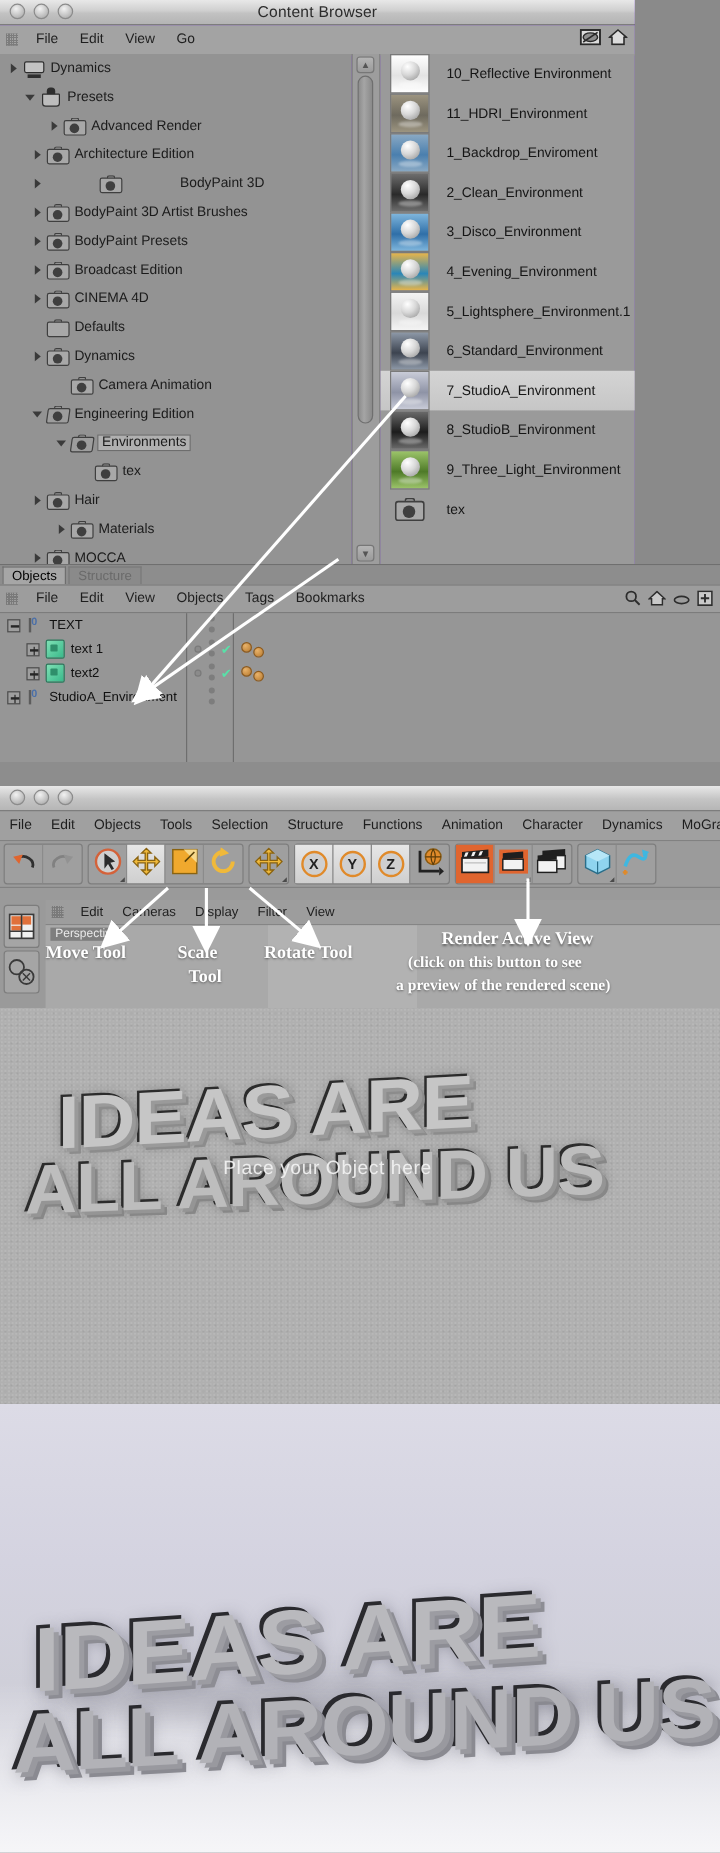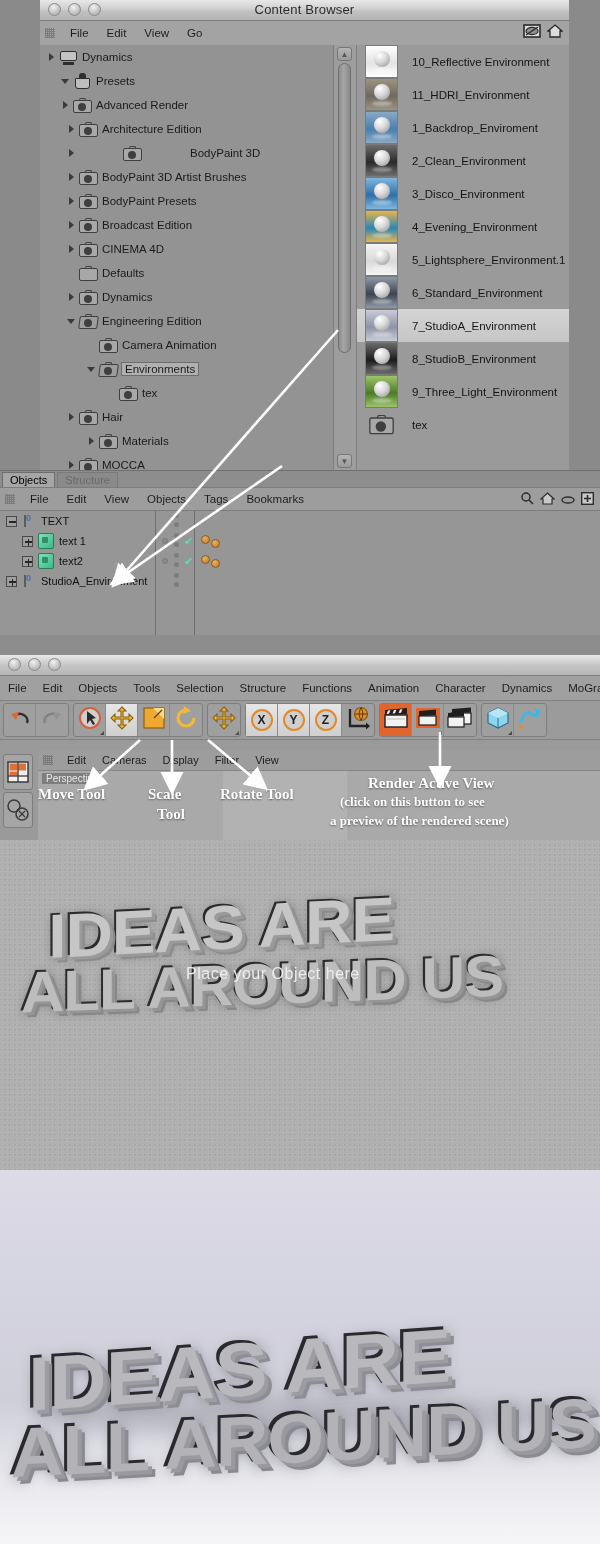--- a/index.html
+++ b/index.html
@@ -4,21 +4,21 @@
 <style>
   html,body{margin:0;padding:0;}
   body{
     width:600px;height:1544px;overflow:hidden;
     font-family:"Liberation Sans","DejaVu Sans",sans-serif;
     background:#8a8a8a;position:relative;
   }
   .app{position:absolute;left:0;top:0;width:600px;height:1544px;}
 
   
-  .cb-window{position:absolute;left:0;top:0;width:529px;height:470px;background:#6d28d9;margin-left:40px;}
+  .cb-window{position:absolute;left:0;top:0;width:529px;height:470px;background:#6d28d9;}
   .cb-titlebar{
     position:relative;height:20px;
     background:linear-gradient(to bottom,#e8e8e8 0%,#cfcfcf 45%,#c2c2c2 55%,#b4b4b4 100%);
     border-bottom:1px solid #7d7d7d;
   }
   .traffic{position:absolute;left:8px;top:3px;display:flex;gap:7px;}
   .tl-dot{width:13px;height:13px;border-radius:50%;
     background:radial-gradient(circle at 40% 30%,#f2f2f2,#b9b9b9 70%,#9b9b9b 100%);
     border:1px solid #8b8b8b;box-sizing:border-box;}
   .cb-title{
@@ -242,21 +242,21 @@
               <span class="tname">Dynamics</span>
             </div>
             <div class="tr" style="padding-left: 20px;">
               <span class="tw d"></span>
               <span class="pot">
                 <i></i>
                 <b></b>
               </span>
               <span class="tname">Presets</span>
             </div>
-            <div class="tr" style="padding-left: 20px;">
+            <div class="tr" style="padding-left: 40px;">
               <span class="tw r"></span>
               <span class="fico lock">
                 <span class="fhandle"></span>
                 <span class="fbody"></span>
                 <span class="flk"></span>
               </span>
               <span class="tname">Advanced Render</span>
             </div>
             <div class="tr" style="padding-left: 26px;">
               <span class="tw r"></span>
@@ -322,37 +322,37 @@
             </div>
             <div class="tr" style="padding-left: 26px;">
               <span class="tw r"></span>
               <span class="fico lock">
                 <span class="fhandle"></span>
                 <span class="fbody"></span>
                 <span class="flk"></span>
               </span>
               <span class="tname">Dynamics</span>
             </div>
+            <div class="tr" style="padding-left: 46px;">
+              <span class="tw"></span>
+              <span class="fico lock">
+                <span class="fhandle"></span>
+                <span class="fbody"></span>
+                <span class="flk"></span>
+              </span>
+              <span class="tname">Camera Animation</span>
+            </div>
             <div class="tr" style="padding-left: 26px;">
               <span class="tw d"></span>
               <span class="fico lock open">
                 <span class="fhandle"></span>
                 <span class="fbody"></span>
                 <span class="flk"></span>
               </span>
               <span class="tname">Engineering Edition</span>
-            </div>
-            <div class="tr" style="padding-left: 46px;">
-              <span class="tw"></span>
-              <span class="fico lock">
-                <span class="fhandle"></span>
-                <span class="fbody"></span>
-                <span class="flk"></span>
-              </span>
-              <span class="tname">Camera Animation</span>
             </div>
             <div class="tr" style="padding-left: 46px;">
               <span class="tw d"></span>
               <span class="fico lock open">
                 <span class="fhandle"></span>
                 <span class="fbody"></span>
                 <span class="flk"></span>
               </span>
               <span class="tname sel">Environments</span>
             </div>

